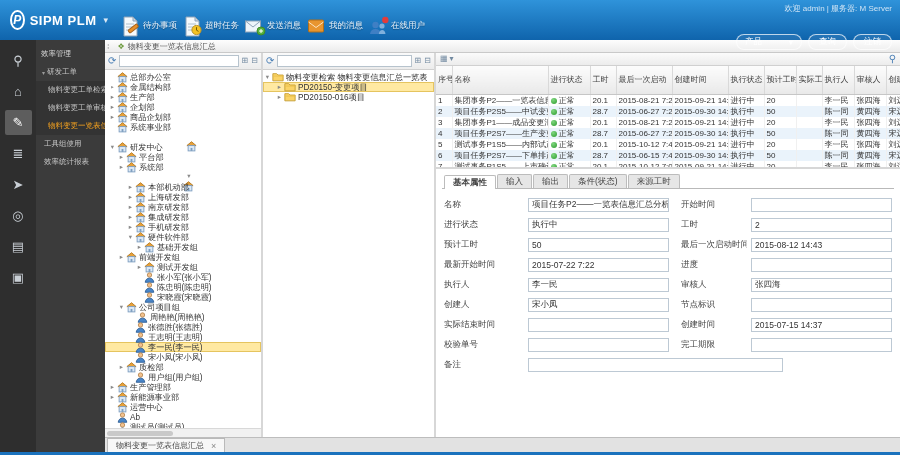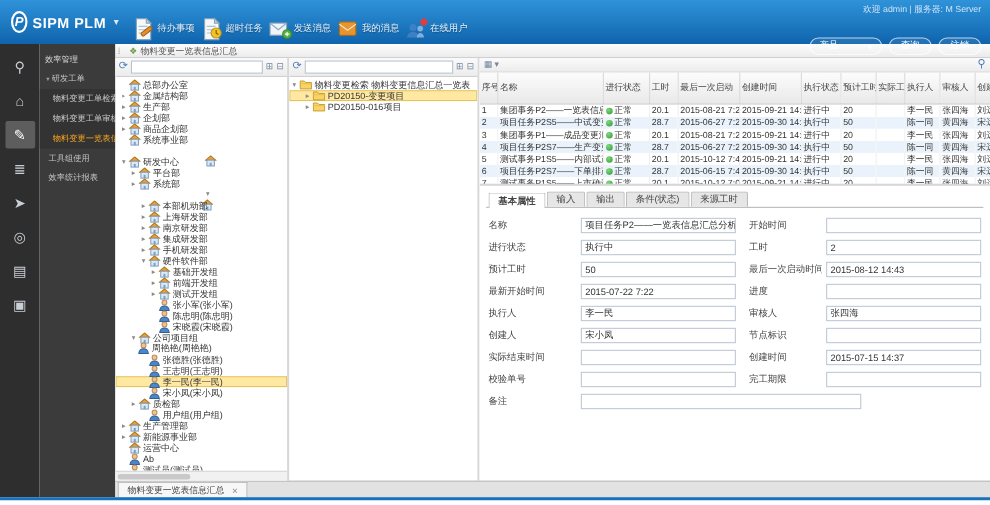--- a/index.html
+++ b/index.html
@@ -413,21 +413,21 @@
                 <span class="arrow">▸</span>
                 <span class="ticn">
                   <svg width="11" height="11" viewBox="0 0 12 12">
                     <path d="M6 .8L1 5h10z" fill="#e8a23c" stroke="#b57a20"></path>
                     <rect x="2.3" y="5" width="7.4" height="5.8" fill="#dce9f6" stroke="#7f9fc0"></rect>
                     <rect x="5" y="7.6" width="2" height="3.2" fill="#7f9fc0"></rect>
                   </svg>
                 </span>
                 <span class="tlabel">基础开发组</span>
               </div>
-              <div class="trow" style="padding-left: 30px;">
+              <div class="trow" style="padding-left: 12px;">
                 <span class="arrow">▸</span>
                 <span class="ticn">
                   <svg width="11" height="11" viewBox="0 0 12 12">
                     <path d="M6 .8L1 5h10z" fill="#e8a23c" stroke="#b57a20"></path>
                     <rect x="2.3" y="5" width="7.4" height="5.8" fill="#dce9f6" stroke="#7f9fc0"></rect>
                     <rect x="5" y="7.6" width="2" height="3.2" fill="#7f9fc0"></rect>
                   </svg>
                 </span>
                 <span class="tlabel">前端开发组</span>
               </div>
@@ -476,21 +476,21 @@
                 <span class="arrow">▾</span>
                 <span class="ticn">
                   <svg width="11" height="11" viewBox="0 0 12 12">
                     <path d="M6 .8L1 5h10z" fill="#e8a23c" stroke="#b57a20"></path>
                     <rect x="2.3" y="5" width="7.4" height="5.8" fill="#dce9f6" stroke="#7f9fc0"></rect>
                     <rect x="5" y="7.6" width="2" height="3.2" fill="#7f9fc0"></rect>
                   </svg>
                 </span>
                 <span class="tlabel">公司项目组</span>
               </div>
-              <div class="trow" style="padding-left: 11px; align-items: flex-end;">
+              <div class="trow" style="padding-left: 23px;">
                 <span class="arrow"></span>
                 <span class="ticn">
                   <svg width="11" height="11" viewBox="0 0 12 12">
                     <circle cx="6" cy="3.3" r="2.4" fill="#f2c18e" stroke="#b98b56"></circle>
                     <path d="M1.3 11.2c.4-3 2.3-4.5 4.7-4.5s4.3 1.5 4.7 4.5z" fill="#4a86c8" stroke="#2f5f96"></path>
                   </svg>
                 </span>
                 <span class="tlabel">周艳艳(周艳艳)</span>
               </div>
               <div class="trow" style="padding-left: 21px;">

